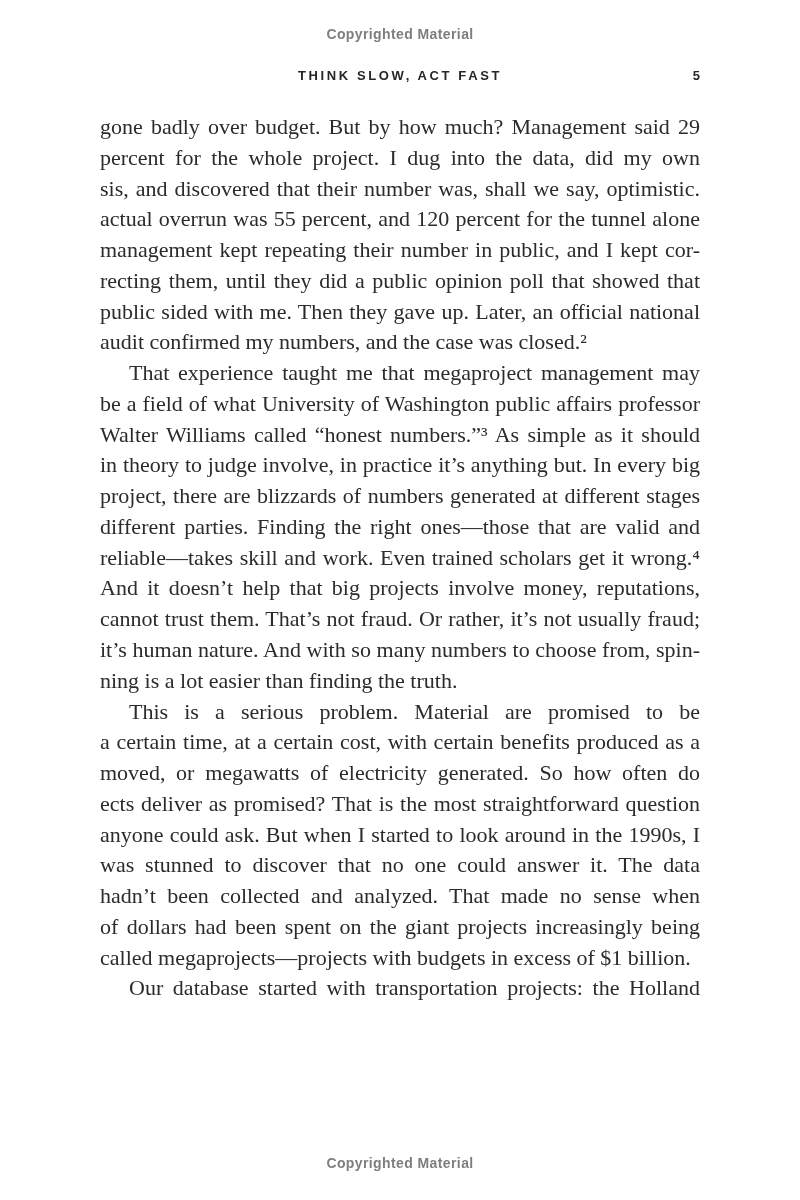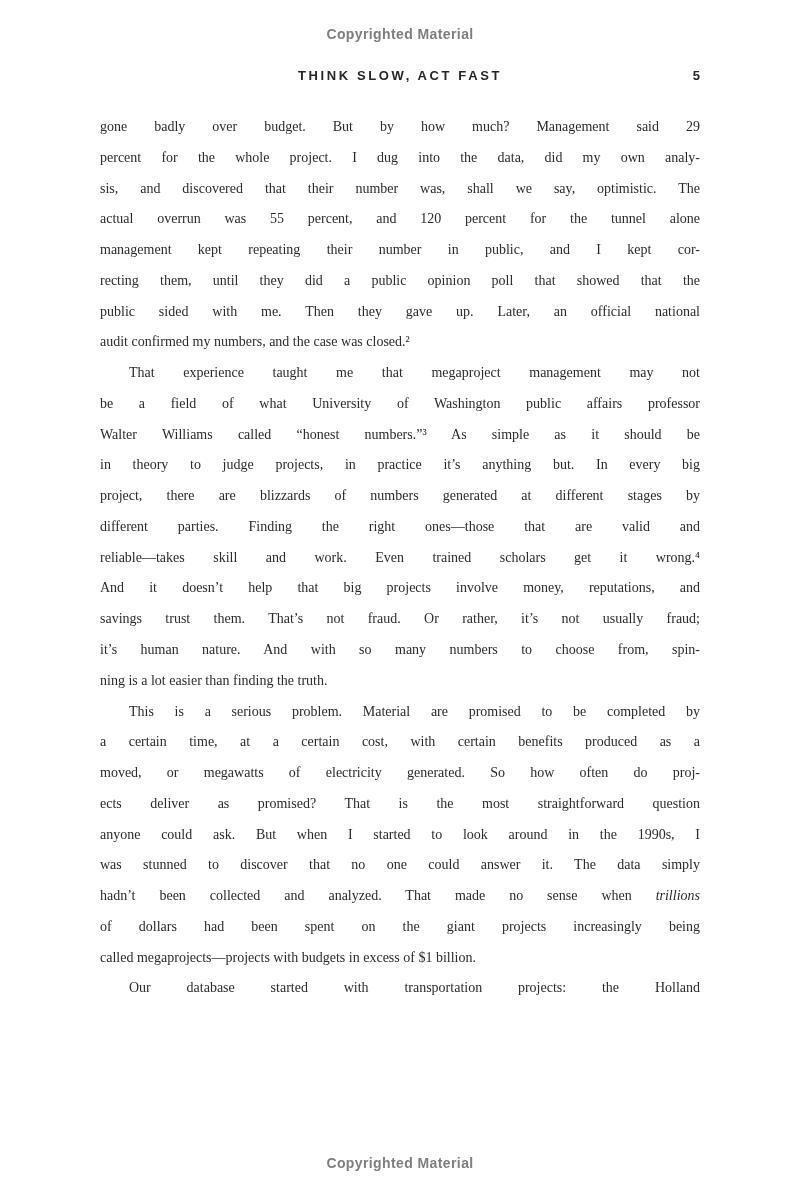--- a/index.html
+++ b/index.html
@@ -55,21 +55,21 @@
     font-family: "Liberation Sans", sans-serif;
     font-weight: 700;
     font-size: 13px;
     color: var(--header-ink);
   }
   .body-text {
     position: absolute;
     left: 100px;
     top: 112px;
     width: 600px;
-    font-size: 14px;
+    font-size: 22px;
     color: var(--ink);
   }
   .line {
     width: 100%;
     line-height: 30.77px;
     height: 30.77px;
     white-space: normal;
     overflow: hidden;
     text-align: justify;
     text-align-last: justify;
@@ -94,26 +94,26 @@
       <div class="line">percent for the whole project. I dug into the data, did my own analy-</div>
       <div class="line">sis, and discovered that their number was, shall we say, optimistic. The</div>
       <div class="line">actual overrun was 55 percent, and 120 percent for the tunnel alone</div>
       <div class="line">management kept repeating their number in public, and I kept cor-</div>
       <div class="line">recting them, until they did a public opinion poll that showed that the</div>
       <div class="line">public sided with me. Then they gave up. Later, an official national</div>
       <div class="line para-end">audit confirmed my numbers, and the case was closed.²</div>
       <div class="line indent">That experience taught me that megaproject management may not</div>
       <div class="line">be a field of what University of Washington public affairs professor</div>
       <div class="line">Walter Williams called “honest numbers.”³ As simple as it should be</div>
-      <div class="line">in theory to judge projects, in practice it’s anything but. In every big</div>
+      <div class="line">in theory to judge involve, in practice it’s anything but. In every big</div>
       <div class="line">project, there are blizzards of numbers generated at different stages by</div>
       <div class="line">different parties. Finding the right ones—those that are valid and</div>
       <div class="line">reliable—takes skill and work. Even trained scholars get it wrong.⁴</div>
       <div class="line">And it doesn’t help that big projects involve money, reputations, and</div>
-      <div class="line">savings trust them. That’s not fraud. Or rather, it’s not usually fraud;</div>
+      <div class="line">cannot trust them. That’s not fraud. Or rather, it’s not usually fraud;</div>
       <div class="line">it’s human nature. And with so many numbers to choose from, spin-</div>
       <div class="line para-end">ning is a lot easier than finding the truth.</div>
       <div class="line indent">This is a serious problem. Material are promised to be completed by</div>
       <div class="line">a certain time, at a certain cost, with certain benefits produced as a</div>
       <div class="line">moved, or megawatts of electricity generated. So how often do proj-</div>
       <div class="line">ects deliver as promised? That is the most straightforward question</div>
       <div class="line">anyone could ask. But when I started to look around in the 1990s, I</div>
       <div class="line">was stunned to discover that no one could answer it. The data simply</div>
       <div class="line">hadn’t been collected and analyzed. That made no sense when <i>trillions</i></div>
       <div class="line">of dollars had been spent on the giant projects increasingly being</div>

